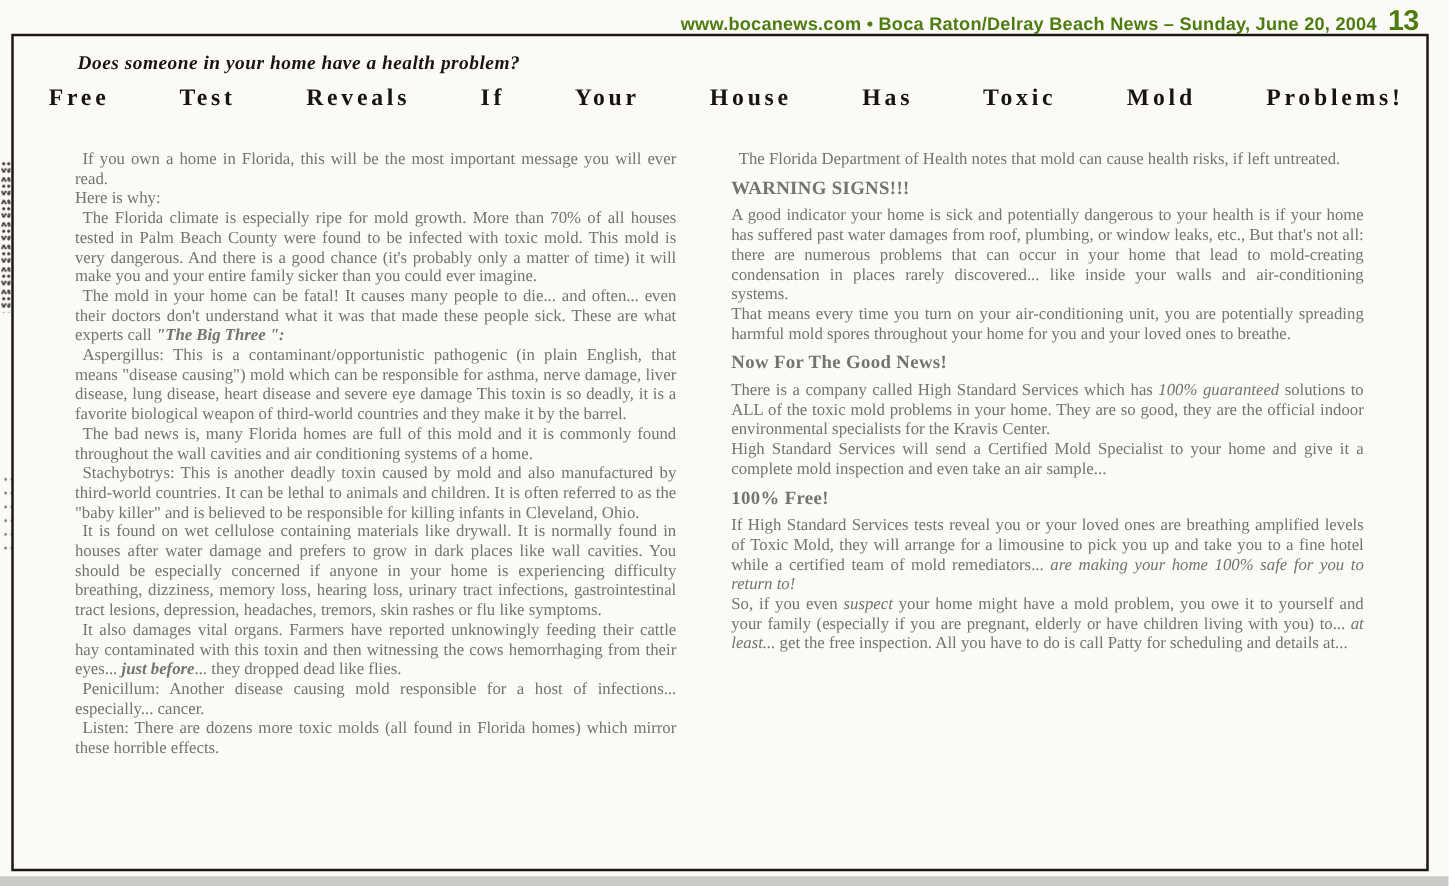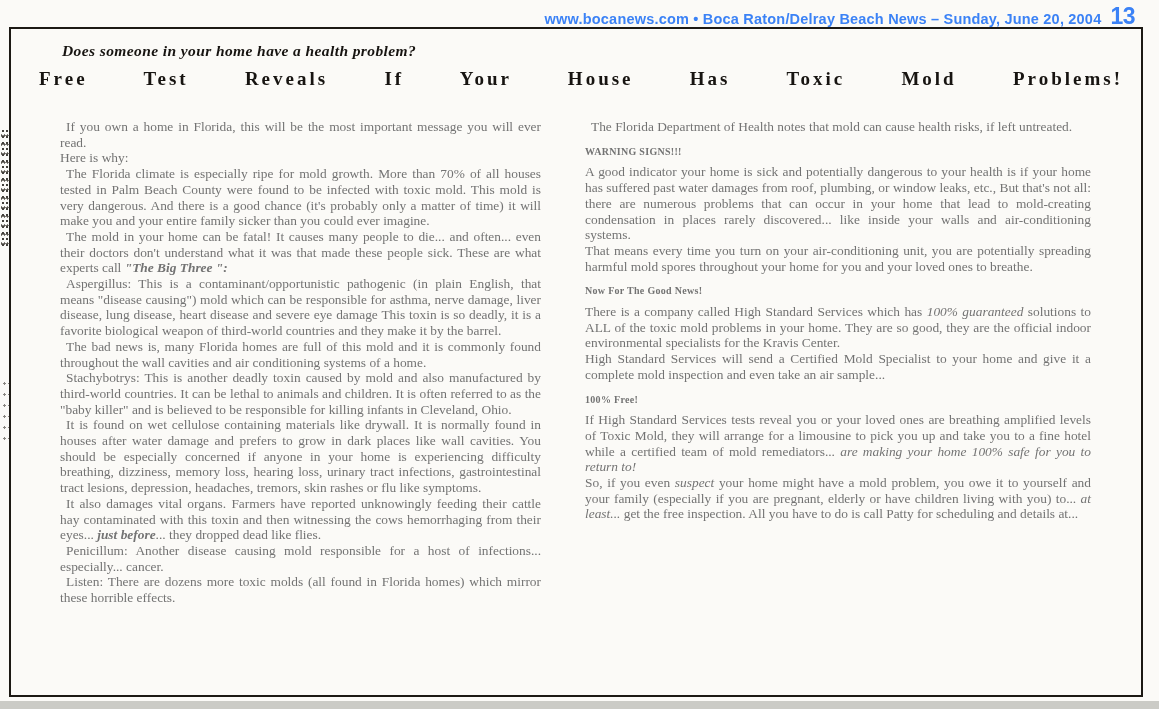--- a/index.html
+++ b/index.html
@@ -10,21 +10,21 @@
   }
   .page{
     position:relative;width:1159px;height:709px;
     background:#fbfaf7;overflow:hidden;color:#171411;
   }
   
   .header{
     position:absolute;top:3px;right:24px;
     display:flex;align-items:baseline;gap:9px;
     font-family:"Liberation Sans",sans-serif;font-weight:bold;
-    color:#3b82f6;white-space:nowrap;
+    color:#4d7c0f;white-space:nowrap;
   }
   .masthead{font-size:14.5px;letter-spacing:.2px;}
   .pagenum{font-size:23px;letter-spacing:-.5px;}
   
   .ad-box{
     position:absolute;left:9px;top:27px;width:1130px;height:666px;
     border:2px solid #1c1914;background:transparent;
   }
   .kicker{
     position:absolute;left:51px;top:13px;
@@ -45,21 +45,21 @@
   }
   .col-left{left:49px;width:481px;}
   .col-right{left:574px;width:506px;}
   .para{margin:0;}
   .para.indent{text-indent:6px;}
   .para.spaced{}
   .s-b{font-weight:normal;}
   .s-i{font-style:italic;}
   .s-bi{font-weight:bold;font-style:italic;}
   .subhead{
-    margin:9px 0 5px 0;font-size:10px;font-weight:bold;
+    margin:9px 0 5px 0;font-size:15px;font-weight:bold;
     letter-spacing:.3px;text-align:left;
   }
   .phone{
     margin-top:30px;font-size:22px;font-weight:bold;
     letter-spacing:1.2px;text-align:left;word-spacing:3px;
   }
   .ps{margin:3px 0 0 0;text-align:justify;}
   
   .noise{position:absolute;filter:blur(.3px);opacity:.85;}
   .noise-a{

